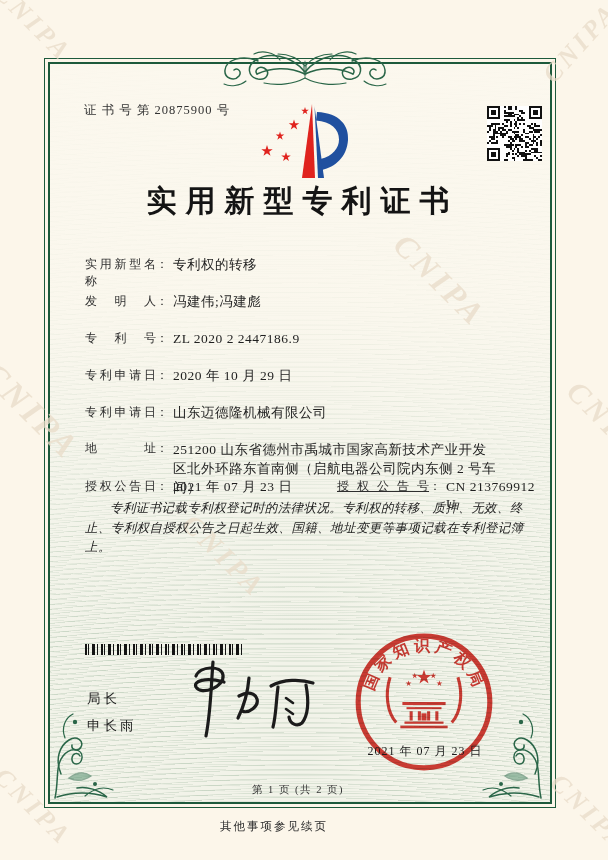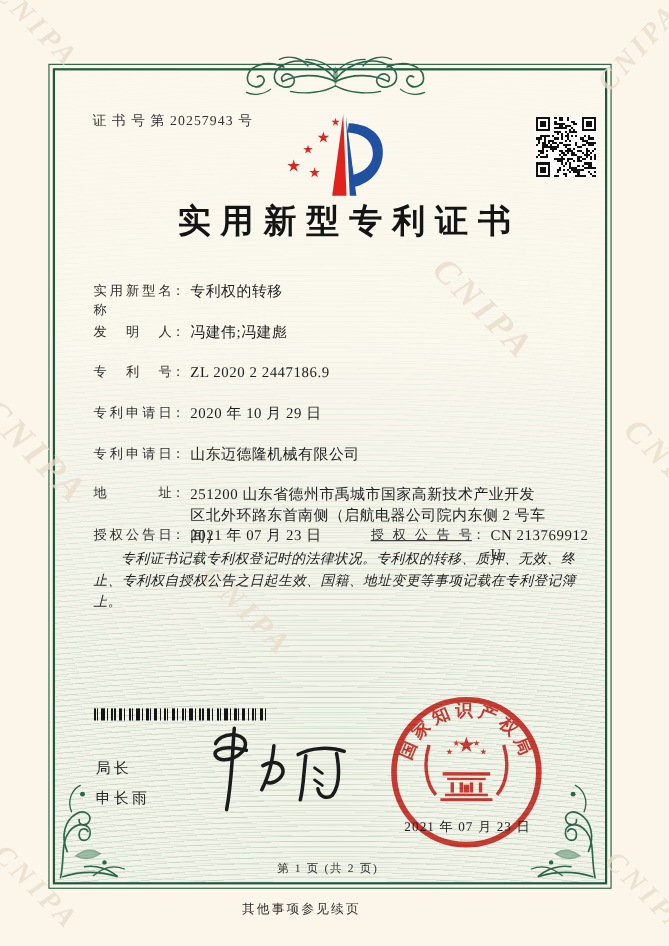--- a/index.html
+++ b/index.html
@@ -27,21 +27,21 @@
     font-style:italic;font-weight:bold;letter-spacing:4px;
     pointer-events:none;white-space:nowrap;
   }
   
   .cert-no{position:absolute;left:84px;top:102px;z-index:3;font-size:12.5px;letter-spacing:1px;color:#333;}
   .qr{position:absolute;left:487px;top:106px;width:55px;height:55px;z-index:3;background:#fff;}
   .logo{position:absolute;left:258px;top:101px;width:92px;height:82px;z-index:3;}
   .title{
     position:absolute;left:48px;top:181px;width:500px;z-index:3;
     text-align:center;font-size:30px;font-weight:600;color:#141414;
-    letter-spacing:9px;text-indent:9px;margin-left:15px;
+    letter-spacing:9px;text-indent:9px;
   }
   
   .frow{position:absolute;left:85px;z-index:3;display:flex;align-items:flex-start;font-size:13px;line-height:17px;width:452px;}
   .flabel{display:inline-block;width:71px;font-size:12px;line-height:17px;text-align:justify;text-align-last:justify;color:#2f2f2f;flex:none;}
   .fcolon{flex:none;font-size:12px;margin-right:5px;}
   .fvalue{font-size:13.5px;color:#1f1f1f;letter-spacing:.5px;}
   .fvalue.addr{width:324px;line-height:19px;font-family:Liberation Serif, serif;}
   .fvalue.w150{width:152px;flex:none;}
   .flabel.wide{width:92px;margin-left:12px;text-decoration:underline;}
   
@@ -113,21 +113,21 @@
     <path d="M6,97 C22,92 40,92 56,97 C48,90 36,86 26,88"></path>
     <path d="M10,74 C4,60 8,46 18,40 C26,35 33,41 30,47 C27,52 20,50 21,45"></path>
     <path d="M14,38 C10,28 14,18 22,14" stroke-width="1.2"></path>
     <path d="M34,96 C44,88 52,86 62,90" stroke-width="1.2"></path>
     <path d="M18,78 C26,72 34,72 40,76 C34,80 26,82 18,78 Z" fill="#4a8a68" opacity=".5"></path>
     <circle cx="24" cy="22" r="2.2" fill="#2a6648" stroke="none"></circle>
     <circle cx="44" cy="84" r="2" fill="#2a6648" stroke="none"></circle>
   </g>
 </svg>
 
-<div class="cert-no">证 书 号 第 20257943 号</div>
+<div class="cert-no">证 书 号 第 20875900 号</div>
 
 <div class="qr">
   <svg viewBox="0 0 29 29" width="55" height="55" shape-rendering="crispEdges">
     <rect width="29" height="29" fill="#fff"></rect>
     <g fill="#111">
       <path d="M0,0h7v7h-7z M1,1v5h5v-5z" fill-rule="evenodd"></path>
         <rect x="2" y="2" width="3" height="3"></rect>
       <path d="M22,0h7v7h-7z M23,1v5h5v-5z" fill-rule="evenodd"></path>
         <rect x="24" y="2" width="3" height="3"></rect>
       <path d="M0,22h7v7h-7z M1,23v5h5v-5z" fill-rule="evenodd"></path>

